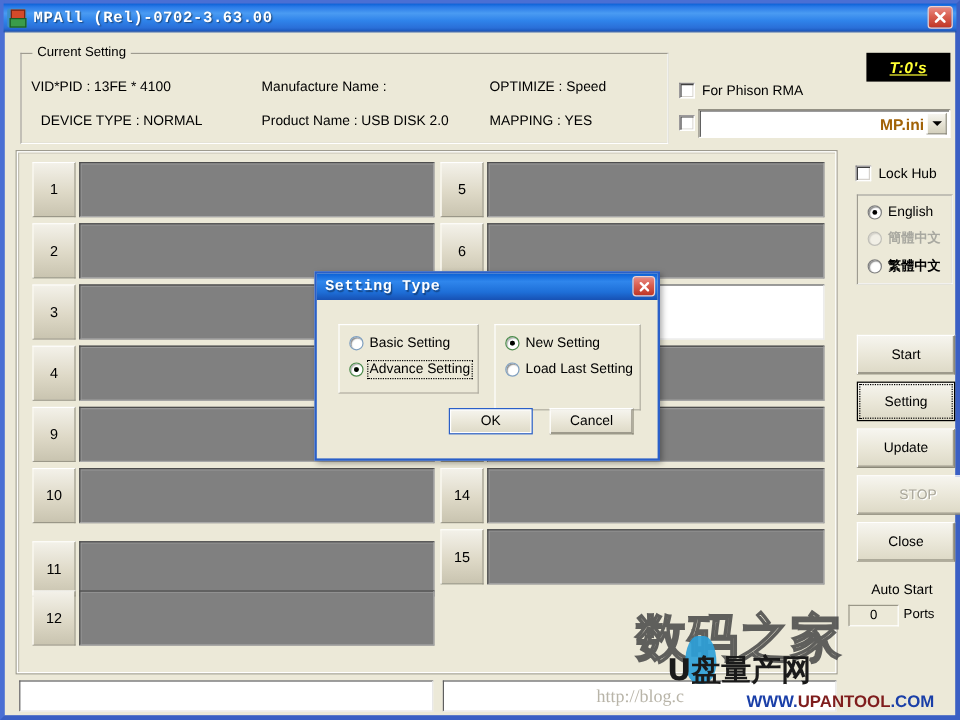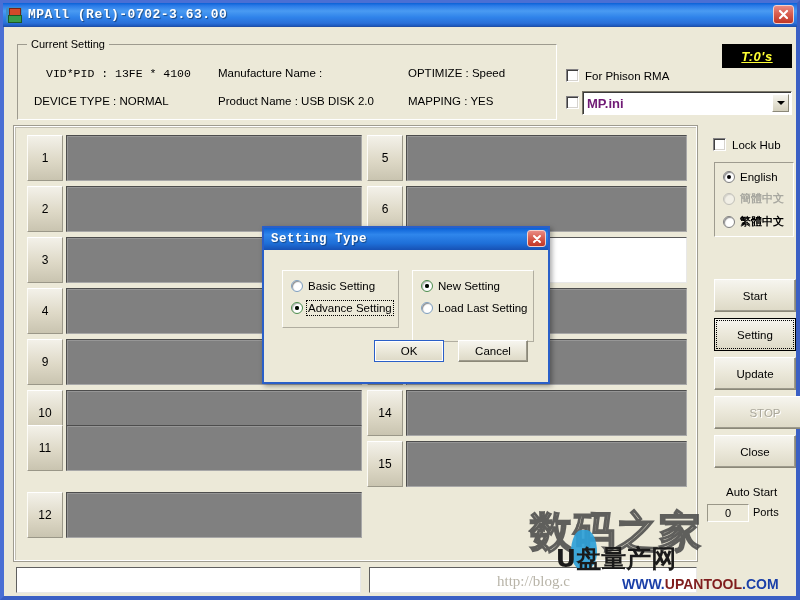--- a/index.html
+++ b/index.html
@@ -198,21 +198,21 @@
 
   
   #ini-combo {
     position:absolute;
     background:#fff;
     border:1px solid;
     border-color:#7a7768 #ffffff #ffffff #7a7768;
     box-shadow: inset 1px 1px 0 #3a3a3a;
     display:flex; align-items:center;
   }
-  #ini-combo-text { flex:1 1 auto; padding-left:4px; font-size:13px; font-weight:bold; color:#701a75; }
+  #ini-combo-text { flex:1 1 auto; padding-left:4px; font-size:13px; font-weight:bold; color:#a16207;text-align:right; }
   #ini-combo-arrow {
     width:17px; height:calc(100% - 4px); margin:2px;
     background: linear-gradient(180deg,#f6f5ef 0%, #e6e3d5 50%, #d4d0bd 100%);
     border:1px solid #8b8878; border-top-color:#fff; border-left-color:#fff;
     display:flex; align-items:center; justify-content:center;
     flex:0 0 auto;
   }
   .caret-down { width:0;height:0;border-left:4px solid transparent;border-right:4px solid transparent;border-top:4px solid #000; }
 
   
@@ -297,21 +297,21 @@
     <div id="close-button">
       <svg width="11" height="11" viewBox="0 0 11 11">
         <path d="M2 2 L9 9 M9 2 L2 9" stroke="#ffffff" stroke-width="2.2" stroke-linecap="round"></path>
       </svg>
     </div>
   </div>
 
   <div class="groupbox" style="left:13px; top:40px; width:540px; height:76px;">
     <div class="gb-inner"></div>
     <div class="gb-title">Current Setting</div>
-    <div class="info-line" style="left:28px; top:22px;font-family:Liberation Mono, monospace;">VID*PID : 13FE * 4100</div>
+    <div class="info-line" style="left:8px; top:22px;">VID*PID : 13FE * 4100</div>
     <div class="info-line" style="left:16px; top:50px;">DEVICE TYPE : NORMAL</div>
     <div class="info-line" style="left:200px; top:22px;">Manufacture Name :</div>
     <div class="info-line" style="left:200px; top:50px;">Product Name : USB DISK 2.0</div>
     <div class="info-line" style="left:390px; top:22px;">OPTIMIZE : Speed</div>
     <div class="info-line" style="left:390px; top:50px;">MAPPING : YES</div>
   </div>
 
   <div id="timer-box" style="left:718px; top:40px; width:70px; height:24px;">
     <span id="timer-text">T:0's</span>
   </div>
@@ -348,21 +348,21 @@
         <div class="slot-bar"></div>
       </div>
       <div class="slot" style="left: 12px; width: 335px; top: 212px; height: 46px;">
         <div class="slot-num">9</div>
         <div class="slot-bar"></div>
       </div>
       <div class="slot" style="left: 12px; width: 335px; top: 263px; height: 46px;">
         <div class="slot-num">10</div>
         <div class="slot-bar"></div>
       </div>
-      <div class="slot" style="left: 12px; width: 335px; top: 298px; height: 46px;">
+      <div class="slot" style="left: 12px; width: 335px; top: 324px; height: 46px;">
         <div class="slot-num">11</div>
         <div class="slot-bar"></div>
       </div>
       <div class="slot" style="left: 12px; width: 335px; top: 365px; height: 46px; align-items: flex-end;">
         <div class="slot-num">12</div>
         <div class="slot-bar"></div>
       </div>
       <div class="slot" style="left: 352px; width: 320px; top: 8px; height: 46px;">
         <div class="slot-num">5</div>
         <div class="slot-bar"></div>

